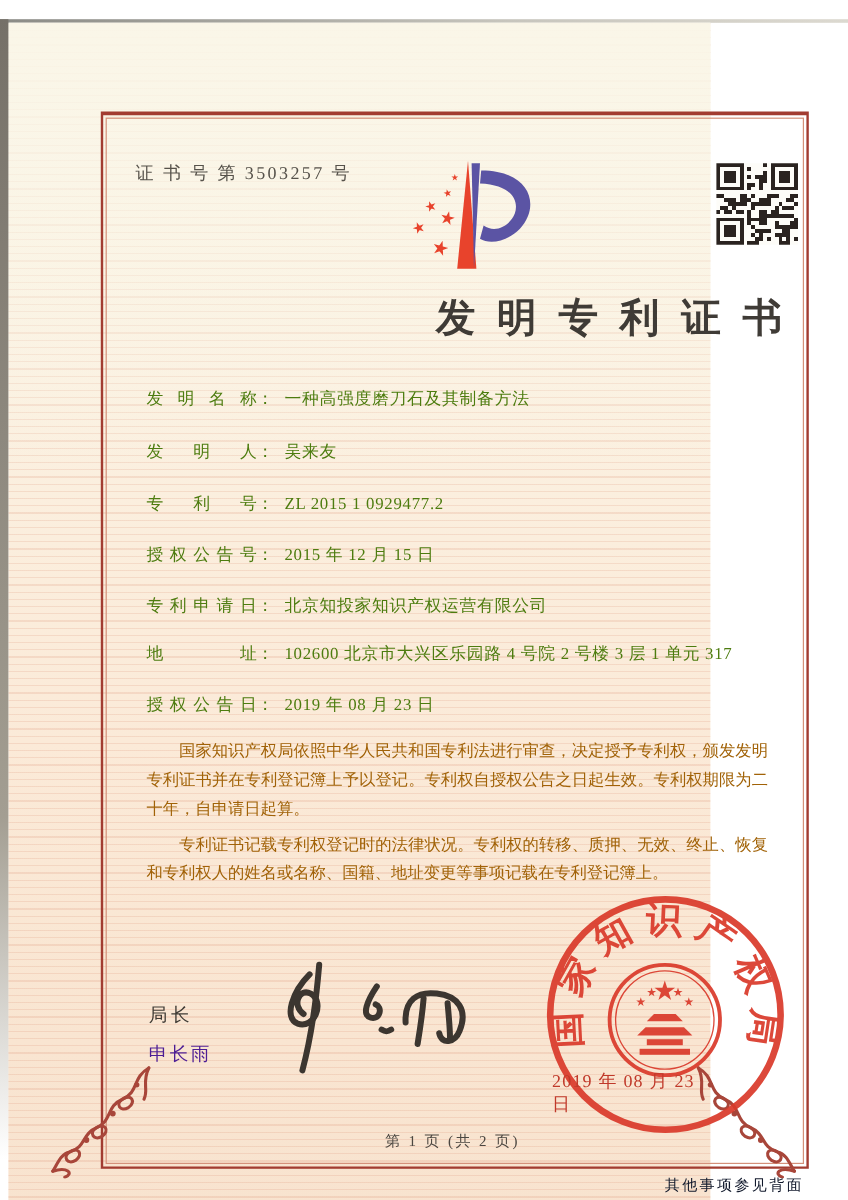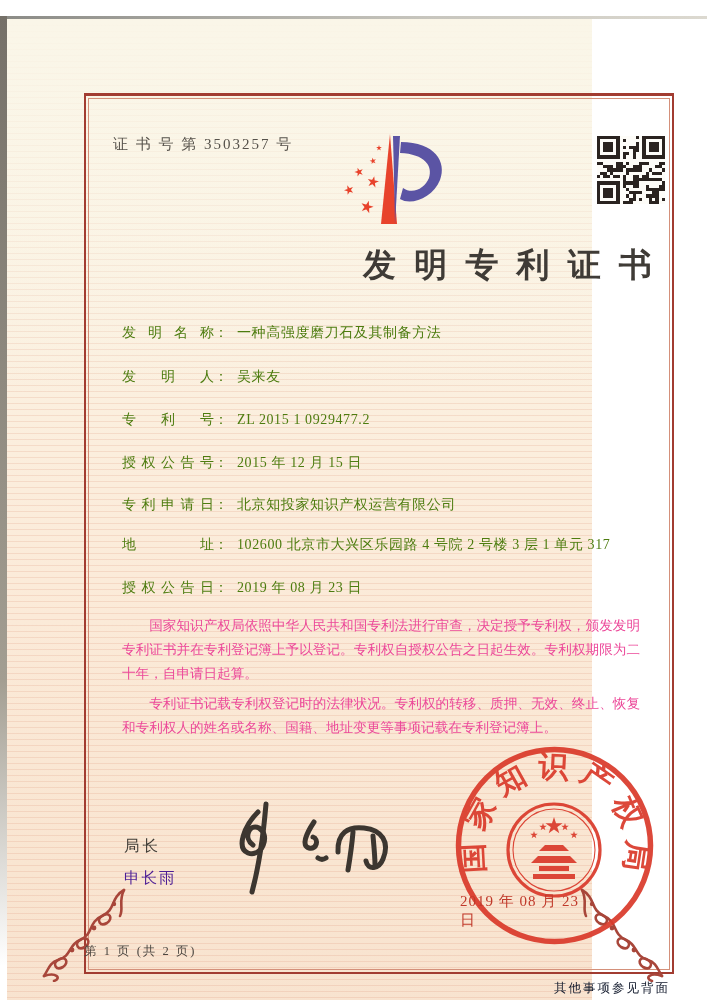--- a/index.html
+++ b/index.html
@@ -36,36 +36,36 @@
     font-size:33px;font-weight:700;color:#3f3b36;letter-spacing:.55em;text-indent:.55em;}
 
   .fields{position:absolute;left:122px;top:0;width:520px;}
   .frow{position:absolute;left:0;width:520px;font-size:14px;color:#4d7c0f;white-space:nowrap;}
   .flabel{display:inline-block;width:92px;text-align:justify;text-align-last:justify;vertical-align:bottom;}
   .fcolon{margin-right:9px;}
   .fvalue{letter-spacing:.6px;}
   .fpair2{position:absolute;left:268px;top:0;}
 
   .paras{position:absolute;left:122px;top:598px;width:518px;font-size:13.6px;
-    line-height:1.78;color:#ec4899;text-align:justify;}
+    line-height:1.78;color:#a16207;text-align:justify;}
   .paras p{margin:0 0 5px 0;text-indent:2em;}
 
   .signer-title{position:absolute;left:124px;top:820px;font-size:15.5px;color:#3f3b35;letter-spacing:3px;}
   .signer-name{position:absolute;left:124px;top:852px;font-size:15.5px;color:#4c1d95;letter-spacing:2px;}
   .autograph{position:absolute;left:222px;top:782px;width:190px;height:100px;}
 
   .seal{position:absolute;left:447px;top:722px;width:215px;height:215px;opacity:.93;}
   .seal-date{position:absolute;left:460px;top:876px;font-size:15px;color:#c0392a;
     letter-spacing:1px;z-index:5;}
 
   .flourish{position:absolute;width:100px;height:100px;}
   .flourish.bl{left:36px;top:866px;}
   .flourish.br{left:570px;top:866px;transform:scaleX(-1);}
 
-  .page-info{position:absolute;left:84px;top:927px;width:586px;
+  .page-info{position:absolute;left:84px;top:927px;width:586px;text-align:center;
     font-size:12.5px;color:#4c4741;letter-spacing:2px;}
   .back-note{position:absolute;left:84px;top:964px;width:586px;text-align:right;
     font-size:12.5px;color:#0f172a;letter-spacing:2px;}
 </style>
 </head>
 <body>
 
 <div class="page">
 
   <div class="scan-edge-top"></div>

